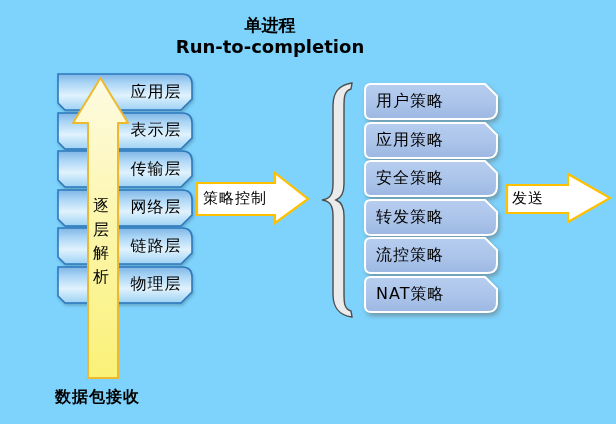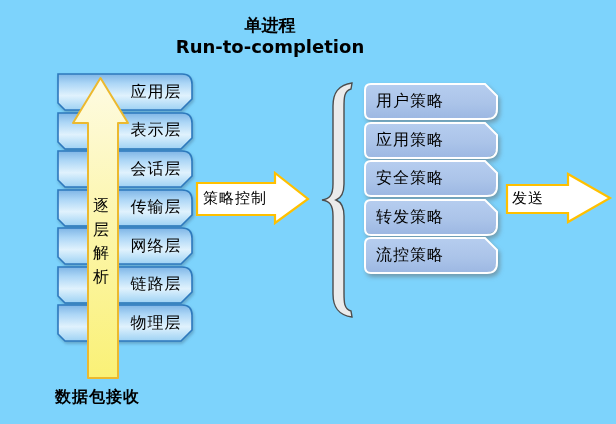--- a/index.html
+++ b/index.html
@@ -92,27 +92,20 @@
         <svg class="edge" width="134" height="36">
           <path class="layer-edge" d="M0,0 L124,0 Q134,0 134,10 L134,25 L123,36 L7,36 L0,29 Z"></path>
         </svg>
         <span class="lbl">表示层</span>
       </div>
       <div class="layer-box">
         <div class="bg"></div>
         <svg class="edge" width="134" height="36">
           <path class="layer-edge" d="M0,0 L124,0 Q134,0 134,10 L134,25 L123,36 L7,36 L0,29 Z"></path>
         </svg>
-        <span class="lbl">会话层</span>
-      </div>
-      <div class="layer-box">
-        <div class="bg"></div>
-        <svg class="edge" width="134" height="36">
-          <path class="layer-edge" d="M0,0 L124,0 Q134,0 134,10 L134,25 L123,36 L7,36 L0,29 Z"></path>
-        </svg>
         <span class="lbl">传输层</span>
       </div>
       <div class="layer-box">
         <div class="bg"></div>
         <svg class="edge" width="134" height="36">
           <path class="layer-edge" d="M0,0 L124,0 Q134,0 134,10 L134,25 L123,36 L7,36 L0,29 Z"></path>
         </svg>
         <span class="lbl">网络层</span>
       </div>
       <div class="layer-box">
@@ -180,20 +173,27 @@
         </svg>
         <span class="lbl">转发策略</span>
       </div>
       <div class="policy-box">
         <div class="bg"></div>
         <svg class="edge" width="132" height="35">
           <path class="policy-edge" d="M6,0 L120,0 L132,12 L132,25 Q132,35 122,35 L6,35 Q0,35 0,29 L0,6 Q0,0 6,0 Z"></path>
         </svg>
         <span class="lbl">流控策略</span>
       </div>
+      <div class="policy-box">
+        <div class="bg"></div>
+        <svg class="edge" width="132" height="35">
+          <path class="policy-edge" d="M6,0 L120,0 L132,12 L132,25 Q132,35 122,35 L6,35 Q0,35 0,29 L0,6 Q0,0 6,0 Z"></path>
+        </svg>
+        <span class="lbl">NAT策略</span>
+      </div>
     </div>
 
   <div id="send-arrow" class="gold-arrow">
     <svg width="108" height="52">
       <path class="gold-path" d="M2,13 L63,13 L63,2 L105,26 L63,50 L63,41 L2,41 Z"></path>
     </svg>
     <span class="gold-lbl">发送</span>
   </div>
 
 </div>

